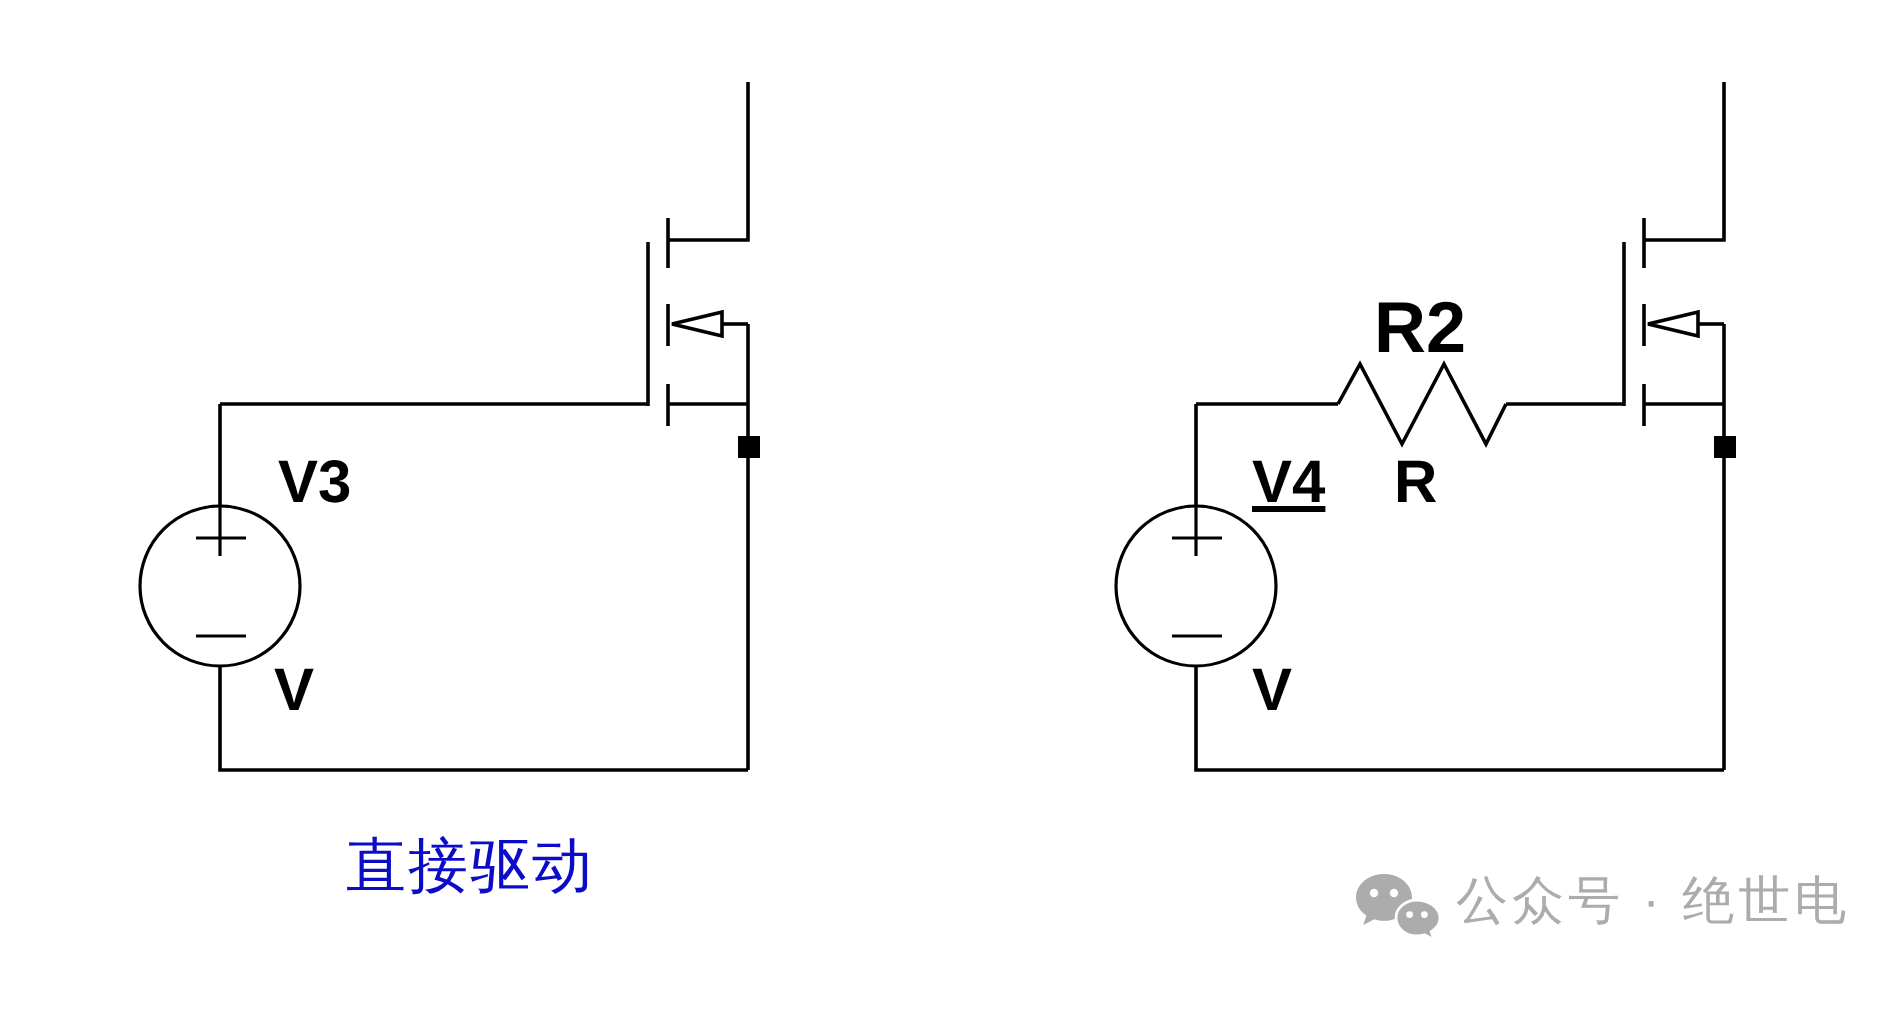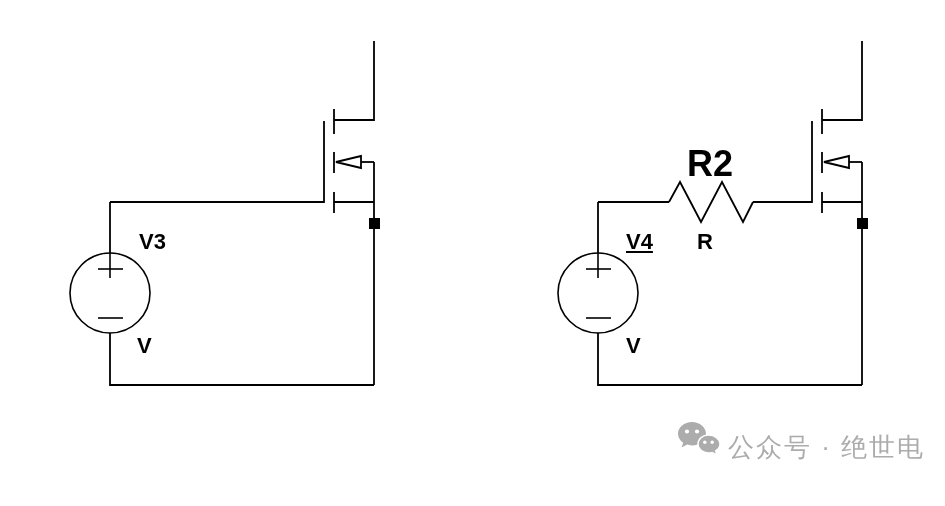--- a/index.html
+++ b/index.html
@@ -8,39 +8,39 @@
     background: var(--page_bg, #ffffff);
     position: relative; overflow: hidden;
     font-family: "Liberation Sans", sans-serif;
   }
   .stage { position: absolute; left: 0; top: 0; width: 945px; height: 506px; }
   svg.schematic { position: absolute; left: 0; top: 0; }
   .comp-label {
     position: absolute;
     font-family: "Liberation Sans", sans-serif;
     font-weight: bold;
-    font-size: 22px;
+    font-size: 30px;
     line-height: 30px;
     color: var(--line_color, #000);
     white-space: nowrap;
   }
   .comp-label.big { font-size: 36px; line-height: 32px; }
   .caption {
     position: absolute;
     font-family: "DejaVu Serif", "Liberation Serif", serif;
     font-size: 30px;
     line-height: 32px;
     color: var(--caption_color, #0000cc);
     white-space: nowrap;
     letter-spacing: 1px;
   }
   .watermark {
     position: absolute;
-    left: 676px; top: 420px;
-    display: flex; align-items: flex-end; gap: 8px;
+    left: 676px; top: 435px;
+    display: flex; align-items: flex-start; gap: 8px;
     color: var(--watermark_color, #acacac);
   }
   .watermark .wm-text {
     font-family: "Liberation Sans", sans-serif;
     font-size: 26px;
     line-height: 30px;
     letter-spacing: 2px;
     white-space: nowrap;
   }
 </style>
@@ -97,20 +97,21 @@
   </svg>
 
   <div class="comp-label" style="left:139px; top:227px;">V3</div>
   <div class="comp-label" style="left:137px; top:331px;">V</div>
 
   <div class="comp-label big" style="left:687px; top:148px;">R2</div>
   <div class="comp-label" style="left:626px; top:227px;text-decoration:underline;">V4</div>
   <div class="comp-label" style="left:697px; top:227px;">R</div>
   <div class="comp-label" style="left:626px; top:331px;">V</div>
 
+  <div class="caption" style="left:173px; top:418px;">直接驱动</div>
 
   <div class="watermark">
     <svg width="44" height="42" viewBox="0 0 44 42">
       <g fill="#acacac">
         <path d="M16 2 C8.3 2 2 7.2 2 13.7 C2 17.4 4 20.6 7.2 22.7 L5.6 27.5 L11.2 24.6 C12.7 25.1 14.3 25.4 16 25.4 C23.7 25.4 30 20.2 30 13.7 C30 7.2 23.7 2 16 2 Z"></path>
         <path d="M32.5 15 C26.7 15 22 19 22 24 C22 29 26.7 33 32.5 33 C33.8 33 35 32.8 36.2 32.4 L41 34.9 L39.6 30.8 C42.3 29.2 44 26.7 44 24 C44 19 38.3 15 32.5 15 Z" stroke="#ffffff" stroke-width="1.4"></path>
       </g>
       <g fill="#ffffff">
         <circle cx="11" cy="11.5" r="2.1"></circle>
         <circle cx="21" cy="11.5" r="2.1"></circle>

